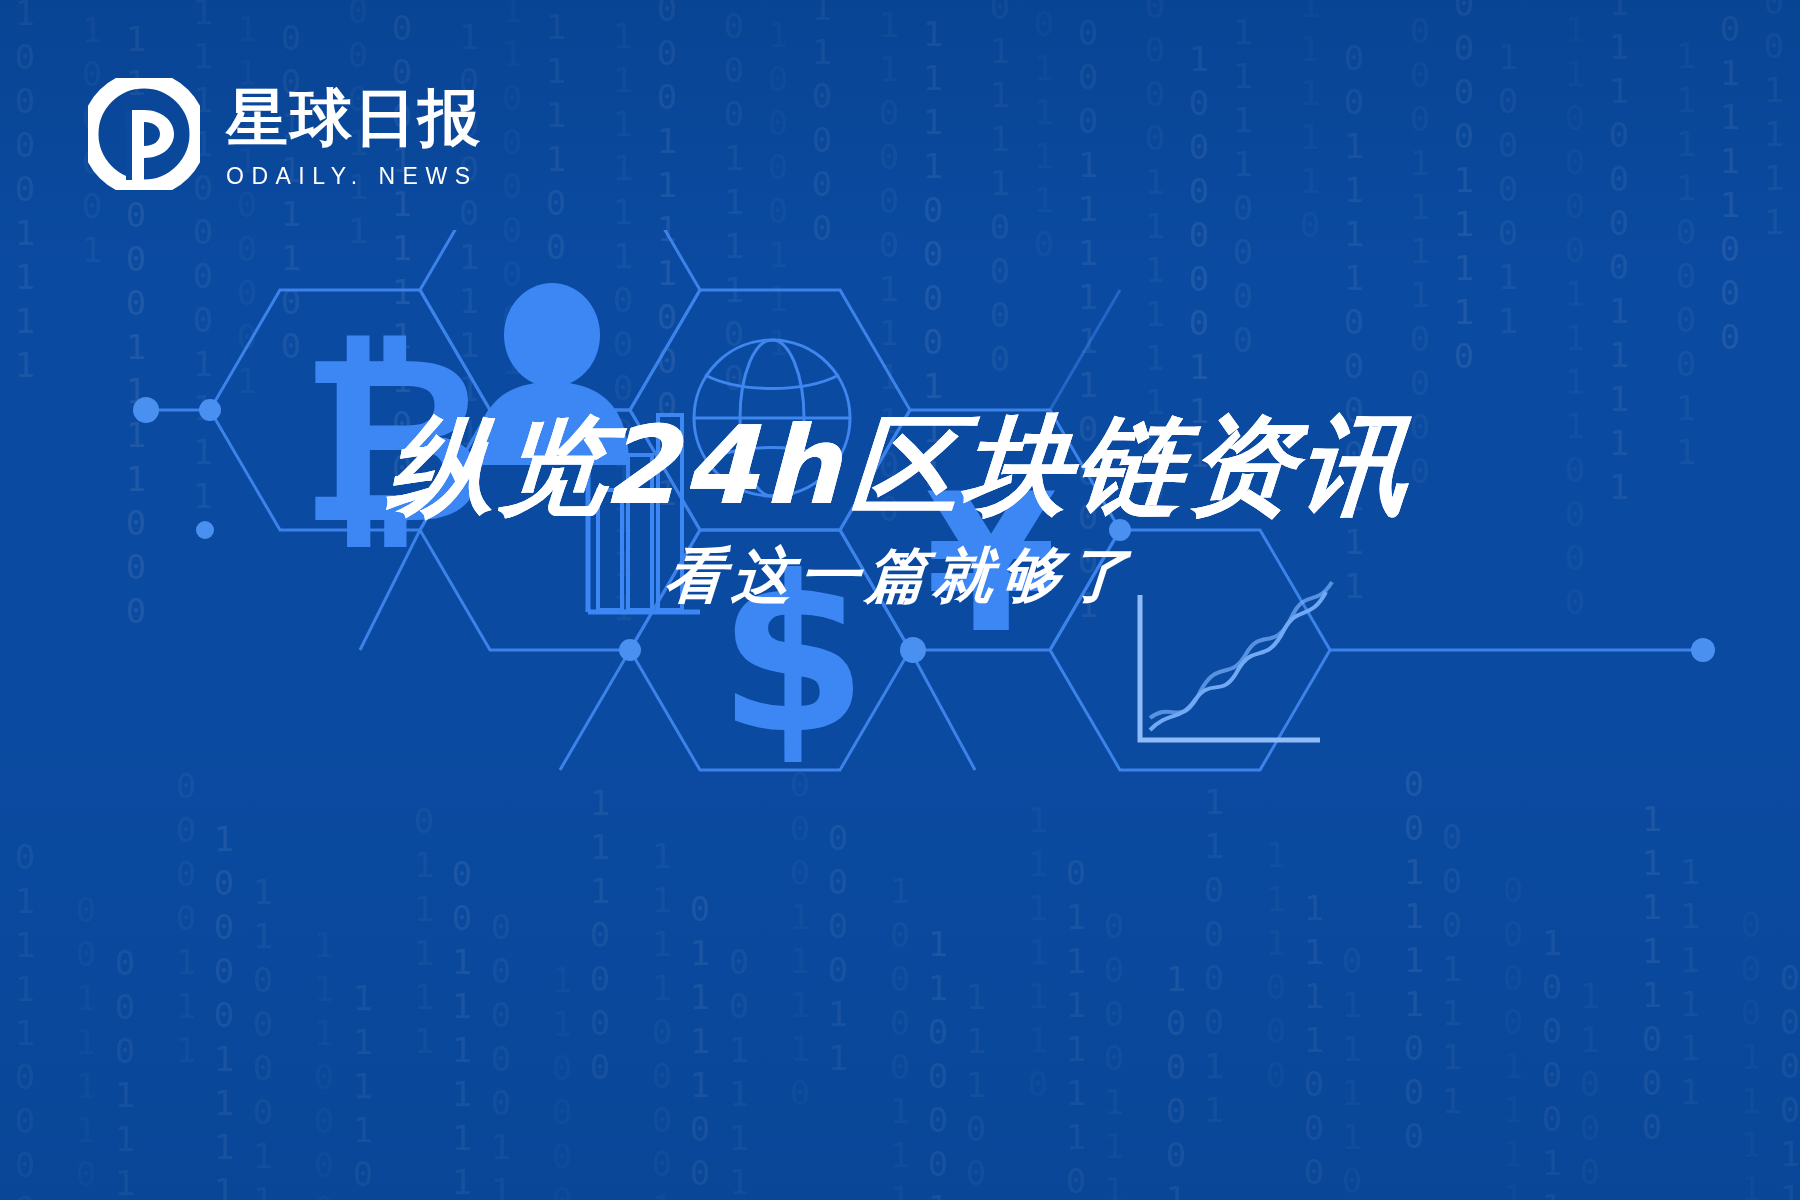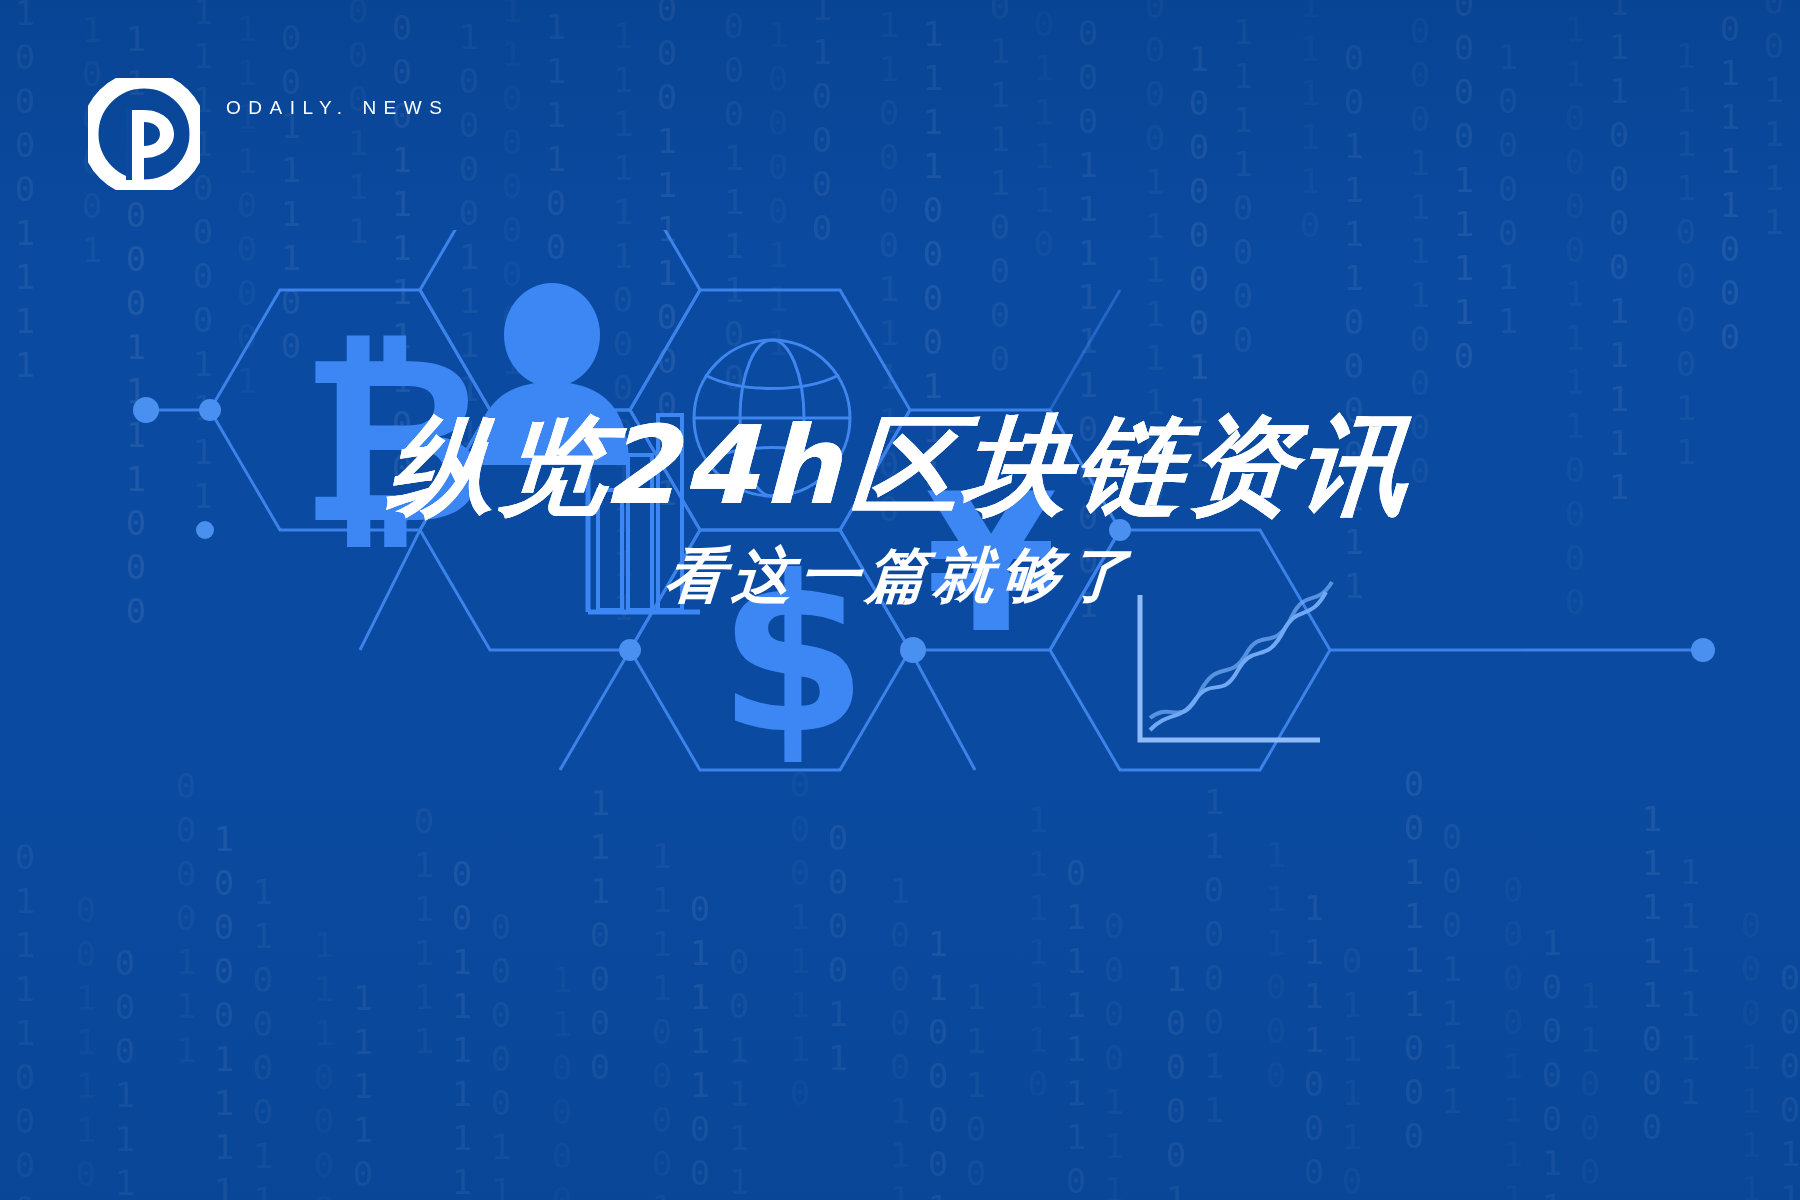--- a/index.html
+++ b/index.html
@@ -77,21 +77,21 @@
     font-size: 62px;
     line-height: 68px;
     color: #ffffff;
     letter-spacing: 2px;
     white-space: nowrap;
   }
   .logo-en {
     margin-top: 10px;
     font-family: "Liberation Sans", sans-serif;
     font-weight: 400;
-    font-size: 19px;
+    font-size: 23px;
     line-height: 28px;
     letter-spacing: 7.5px;
     color: #ffffff;
     white-space: nowrap;
   }
 
   
   .headline {
     position: absolute;
     left: 0;
@@ -288,20 +288,21 @@
   </svg>
 
   <div class="logo-block">
     <svg class="logo-mark" viewBox="0 0 112 112">
       <circle cx="56" cy="56" r="54" fill="none" stroke="#ffffff" stroke-width="17"></circle>
       <path d="M43,32 L43,102 L56,102 L56,32 Z" fill="#ffffff"></path>
       <path d="M56,32 C74,32 86,43 86,56 C86,69 74,80 56,80 L56,68 C66,68 72,63 72,56 C72,49 66,44 56,44 Z" fill="#ffffff"></path>
       <rect x="38" y="32" width="6" height="70" fill="#0a4aa0"></rect>
     </svg>
     <div class="logo-text-wrap">
+      <div class="logo-cn">星球日报</div>
       <div class="logo-en">ODAILY. NEWS</div>
     </div>
   </div>
 
   <div class="headline">
     <div class="headline-main">纵览24h区块链资讯</div>
     <div class="headline-sub">看这一篇就够了</div>
   </div>
 
 </div>

